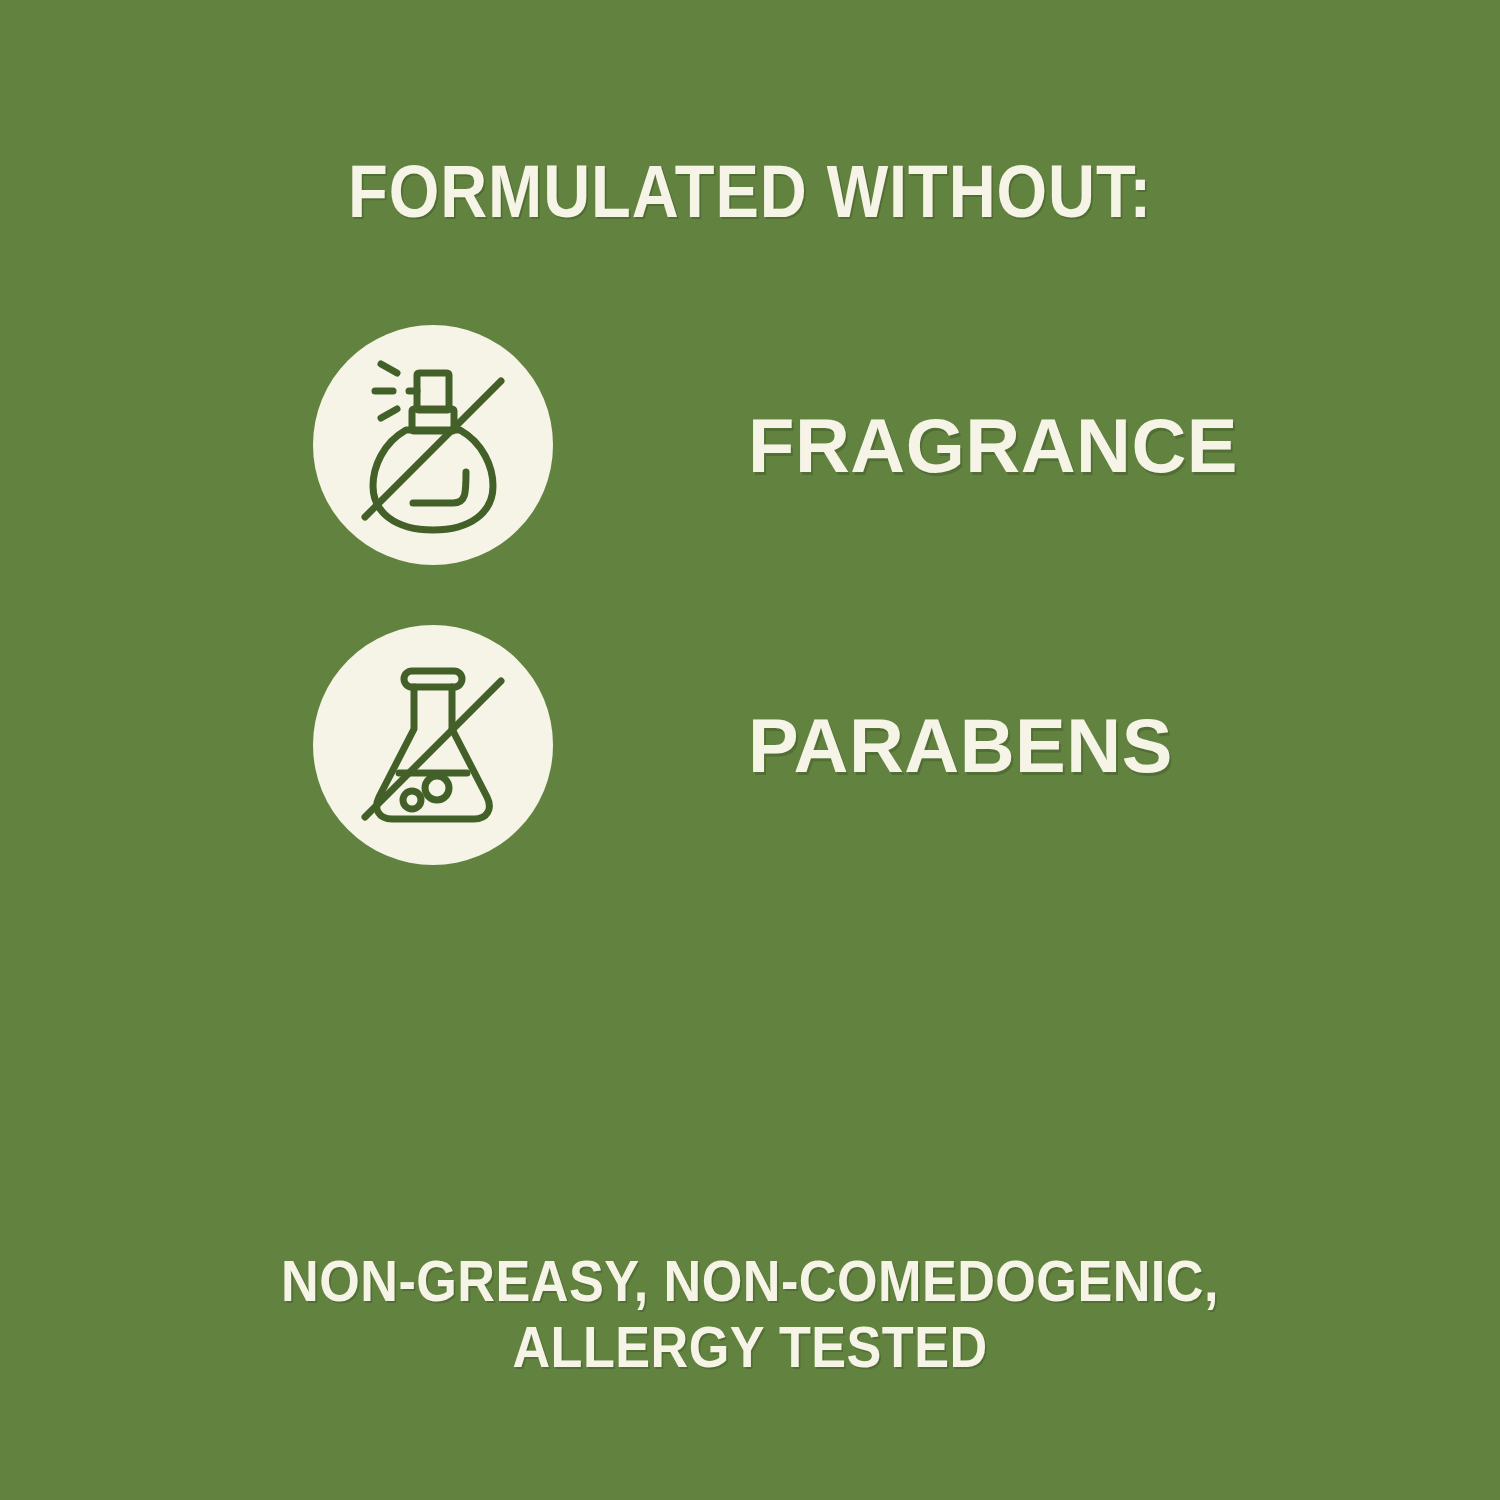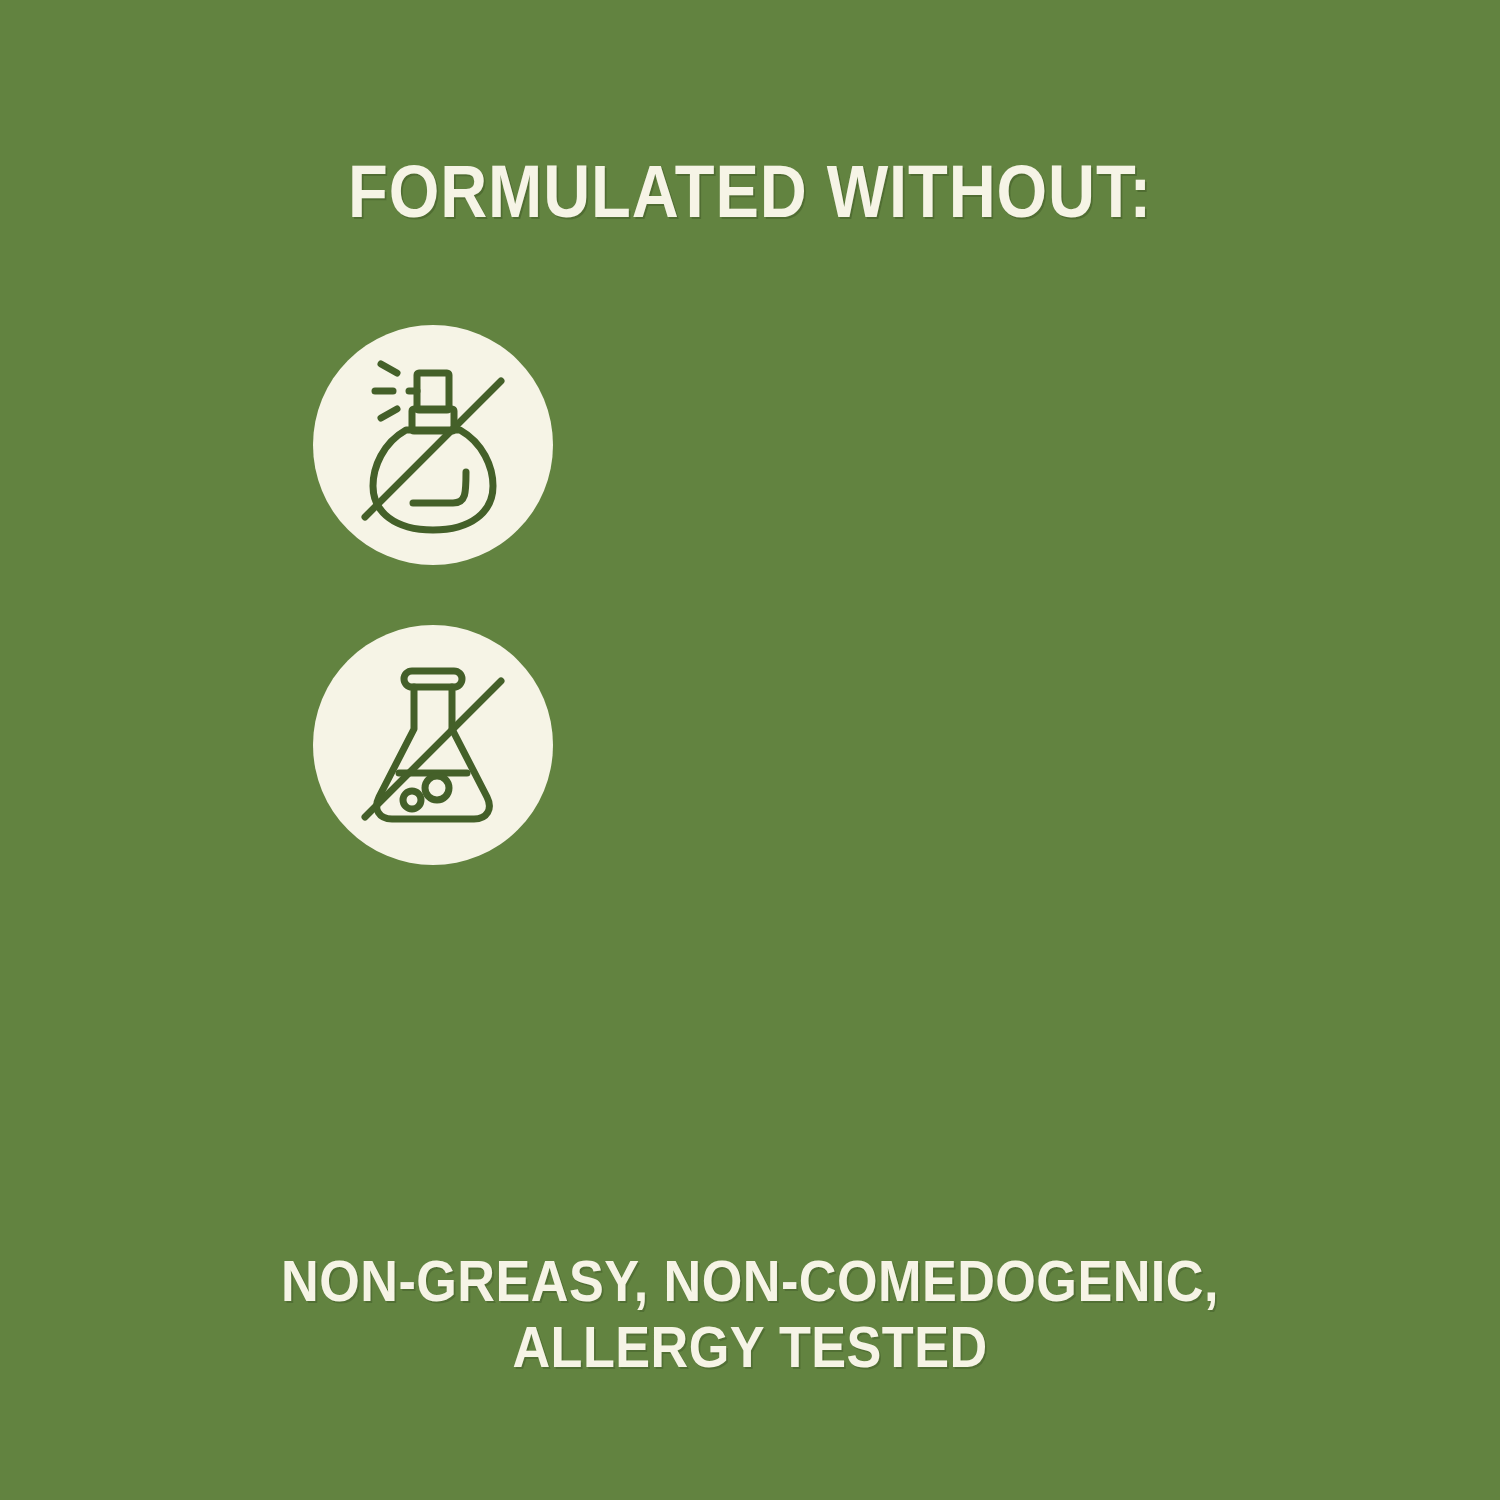--- a/index.html
+++ b/index.html
@@ -129,20 +129,21 @@
             <path d="M104 66 L96 66"></path>
 
             <path d="M84 48 L68 39"></path>
             <path d="M80 66 L62 66"></path>
             <path d="M84 84 L68 93"></path>
           </g>
 
           <path d="M52 192 L188 56" fill="none" stroke="#446029" stroke-width="7" stroke-linecap="round"></path>
         </svg>
       </div>
+      <div class="row-label">FRAGRANCE</div>
     </div>
 
     <div class="row">
       <div class="badge">
         <svg viewBox="0 0 240 240">
           <g fill="none" stroke="#446029" stroke-width="7" stroke-linecap="round" stroke-linejoin="round">
 
             <rect x="91" y="46" width="58" height="16" rx="8"></rect>
 
             <path d="M101 62 L101 104 L66 172 C60 184 66 194 79 194
@@ -150,20 +151,21 @@
 
             <path d="M86 148 L154 148"></path>
 
             <circle cx="124" cy="163" r="12"></circle>
             <circle cx="99" cy="175" r="9"></circle>
           </g>
 
           <path d="M52 192 L188 56" fill="none" stroke="#446029" stroke-width="7" stroke-linecap="round"></path>
         </svg>
       </div>
+      <div class="row-label">PARABENS</div>
     </div>
 
 
   </div>
 
   <div class="footer">
     <span class="line">NON-GREASY, NON-COMEDOGENIC,</span>
     <span class="line">ALLERGY TESTED</span>
   </div>
 

